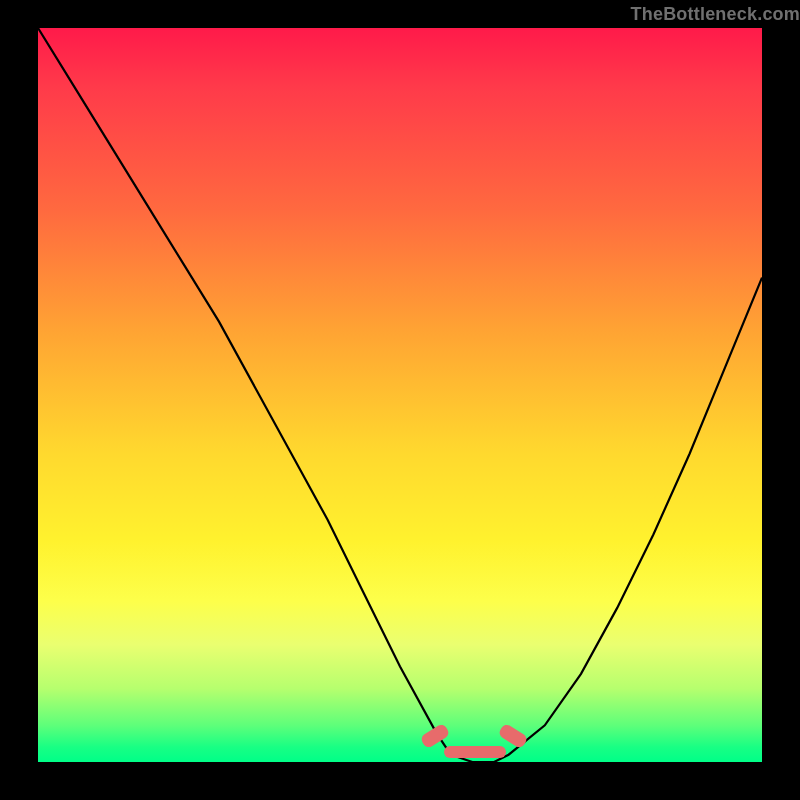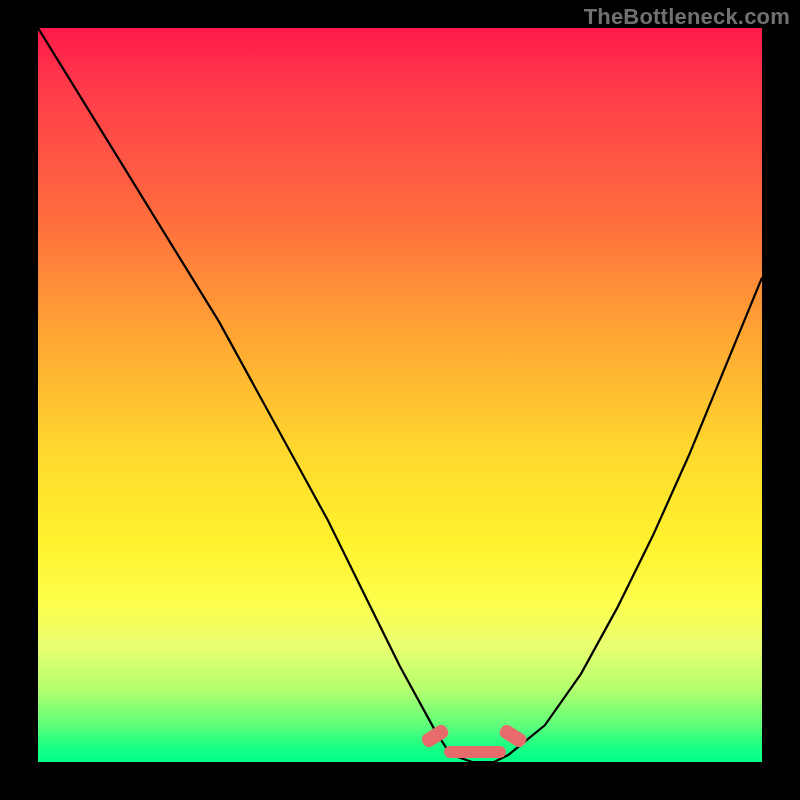--- a/index.html
+++ b/index.html
@@ -13,23 +13,23 @@
   }
   .frame {
     position: relative;
     width: 800px;
     height: 800px;
     background: #000;
   }
   .watermark {
     position: absolute;
     top: 4px;
-    right: 10px;
+    right: 0;
     color: #707070;
-    font-size: 22px;
+    font-size: 18px;
     font-weight: 600;
     letter-spacing: 0.2px;
     z-index: 50;
     user-select: none;
   }
   .plot-area {
     position: absolute;
     left: 38px;
     top: 28px;
     width: 724px;

